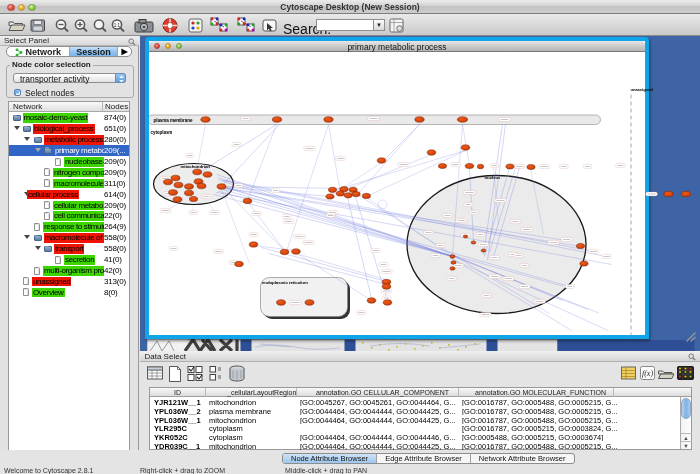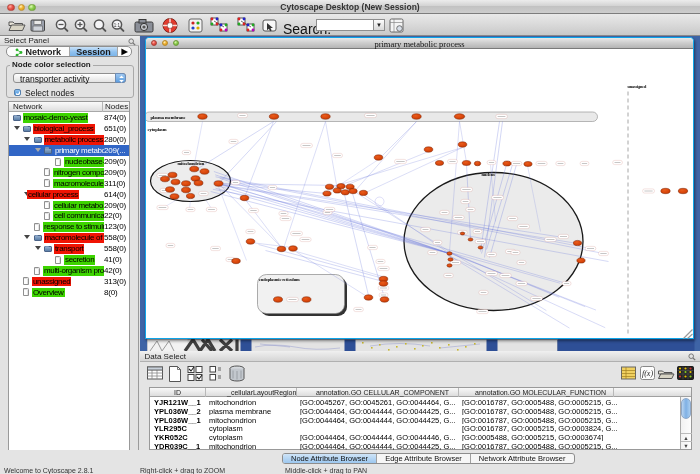--- a/index.html
+++ b/index.html
@@ -65,22 +65,22 @@
 .r { background:#f01404; }
 .sel { background:#3166c6; }
 .sel .lbl, .sel .num { color:#fff; background:none; }
 .arrow { position:absolute; top:2.5px; width:0; height:0; border-left:3.2px solid transparent; border-right:3.2px solid transparent; border-top:4.5px solid #444; }
 .folder { position:absolute; top:2.3px; width:8.2px; height:6.2px; background:linear-gradient(#93aecd,#5b7fa8); border:0.5px solid #4a6388; border-radius:1px; }
 .folder:before { content:""; position:absolute; left:0px; top:-1.3px; width:3.6px; height:1.3px; background:#7c97bc; border-radius:1px 1px 0 0;}
 .file { position:absolute; top:1.3px; width:6px; height:8px; background:#fdfdfd; border:0.5px solid #909090; border-radius:0 1.5px 0 0; box-shadow:inset -1px 1px 0 rgba(0,0,0,0.1);}
 
 
 #mdi { left:139.5px; top:36px; width:560.5px; height:314.5px; background:#3e64a6; overflow:hidden;}
-#netwin { position:absolute; left:5.5px; top:1px; width:549px; height:302px;
-  background:#fff; border:1px solid #0ea5e9; border-radius:4px 4px 0 0; box-shadow:1px 2px 3px rgba(0,0,0,0.45);font-family:Liberation Serif, serif;}
+#netwin { position:absolute; left:5.5px; top:1px; width:504px; height:302px;
+  background:#fff; border:4px solid #0ea5e9; border-radius:4px 4px 0 0; box-shadow:1px 2px 3px rgba(0,0,0,0.45);}
 #nettitle { position:absolute; left:0; top:0; width:100%; height:10.5px;
   background:linear-gradient(#e8e8e8,#cfcfcf 45%,#b4b4b4); border-bottom:1px solid #7a7a7a; border-radius:4px 4px 0 0;}
 #nettitle .t { position:absolute; left:0; right:0; top:0.5px; text-align:center; font-size:8.5px; color:#111;}
 #nettitle .light { top:2px; width:6.8px; height:6.8px; }
 #nettitle .r { left:5px; background:radial-gradient(circle at 35% 30%, #ff9d95 8%, #e9564a 45%, #c03028); border:0.5px solid #a84038; width:6.4px; height:6.4px;}
 #nettitle .y { left:16px; background:radial-gradient(circle at 35% 30%, #ffe9a8 8%, #f0b431 45%, #cf8d1c); border:0.5px solid #b8892c; width:6.4px; height:6.4px;}
 #nettitle .g { left:27px; background:radial-gradient(circle at 35% 30%, #d2f3a5 8%, #8ed04e 45%, #62a531); border:0.5px solid #6f9a3a; width:6.4px; height:6.4px;}
 #netcanvas { position:absolute; left:0; top:10.5px; width:547px; height:290px; }
 
 
@@ -276,21 +276,21 @@
             <div class="num">209(0)</div>
           </div>
 <div class="trow" style="top:108.8px">
             <div class="file" style="left:35px"></div>
             <div class="lbl g" style="left:44.0px;max-width:51px">cell communicat</div>
             <div class="num">22(0)</div>
           </div>
 <div class="trow" style="top:119.7px">
             <div class="file" style="left:25px"></div>
             <div class="lbl g" style="left:34.0px;max-width:61px">response to stimulu</div>
-            <div class="num">123(0)</div>
+            <div class="num">264(9)</div>
           </div>
 <div class="trow" style="top:130.6px">
             <div class="arrow" style="left:15px;border-top-color:#444"></div>
             <div class="folder" style="left:24.5px"></div>
             <div class="lbl r" style="left:34.5px;max-width:60px">macromolecule of lo</div>
             <div class="num">558(0)</div>
           </div>
 <div class="trow" style="top:141.5px">
             <div class="arrow" style="left:26px;border-top-color:#444"></div>
             <div class="folder" style="left:35px"></div>

